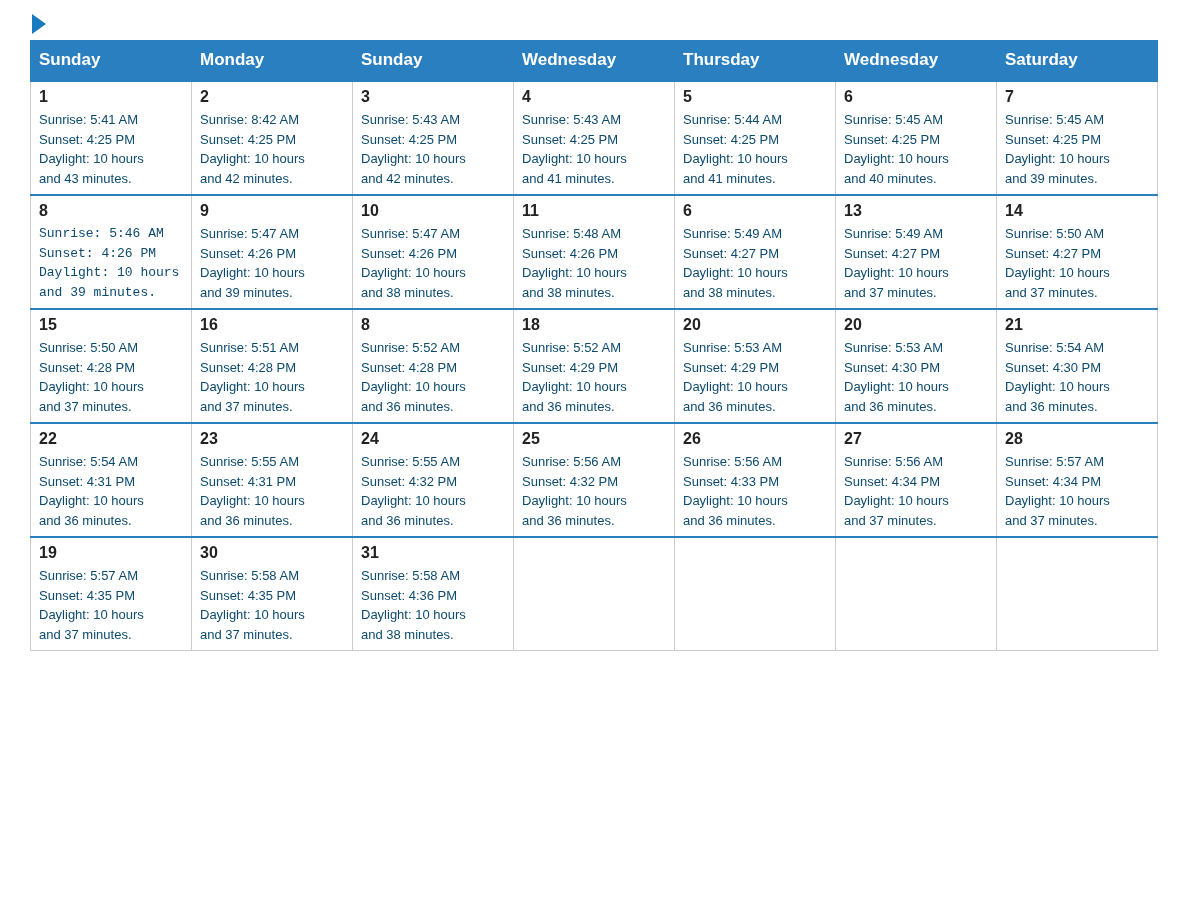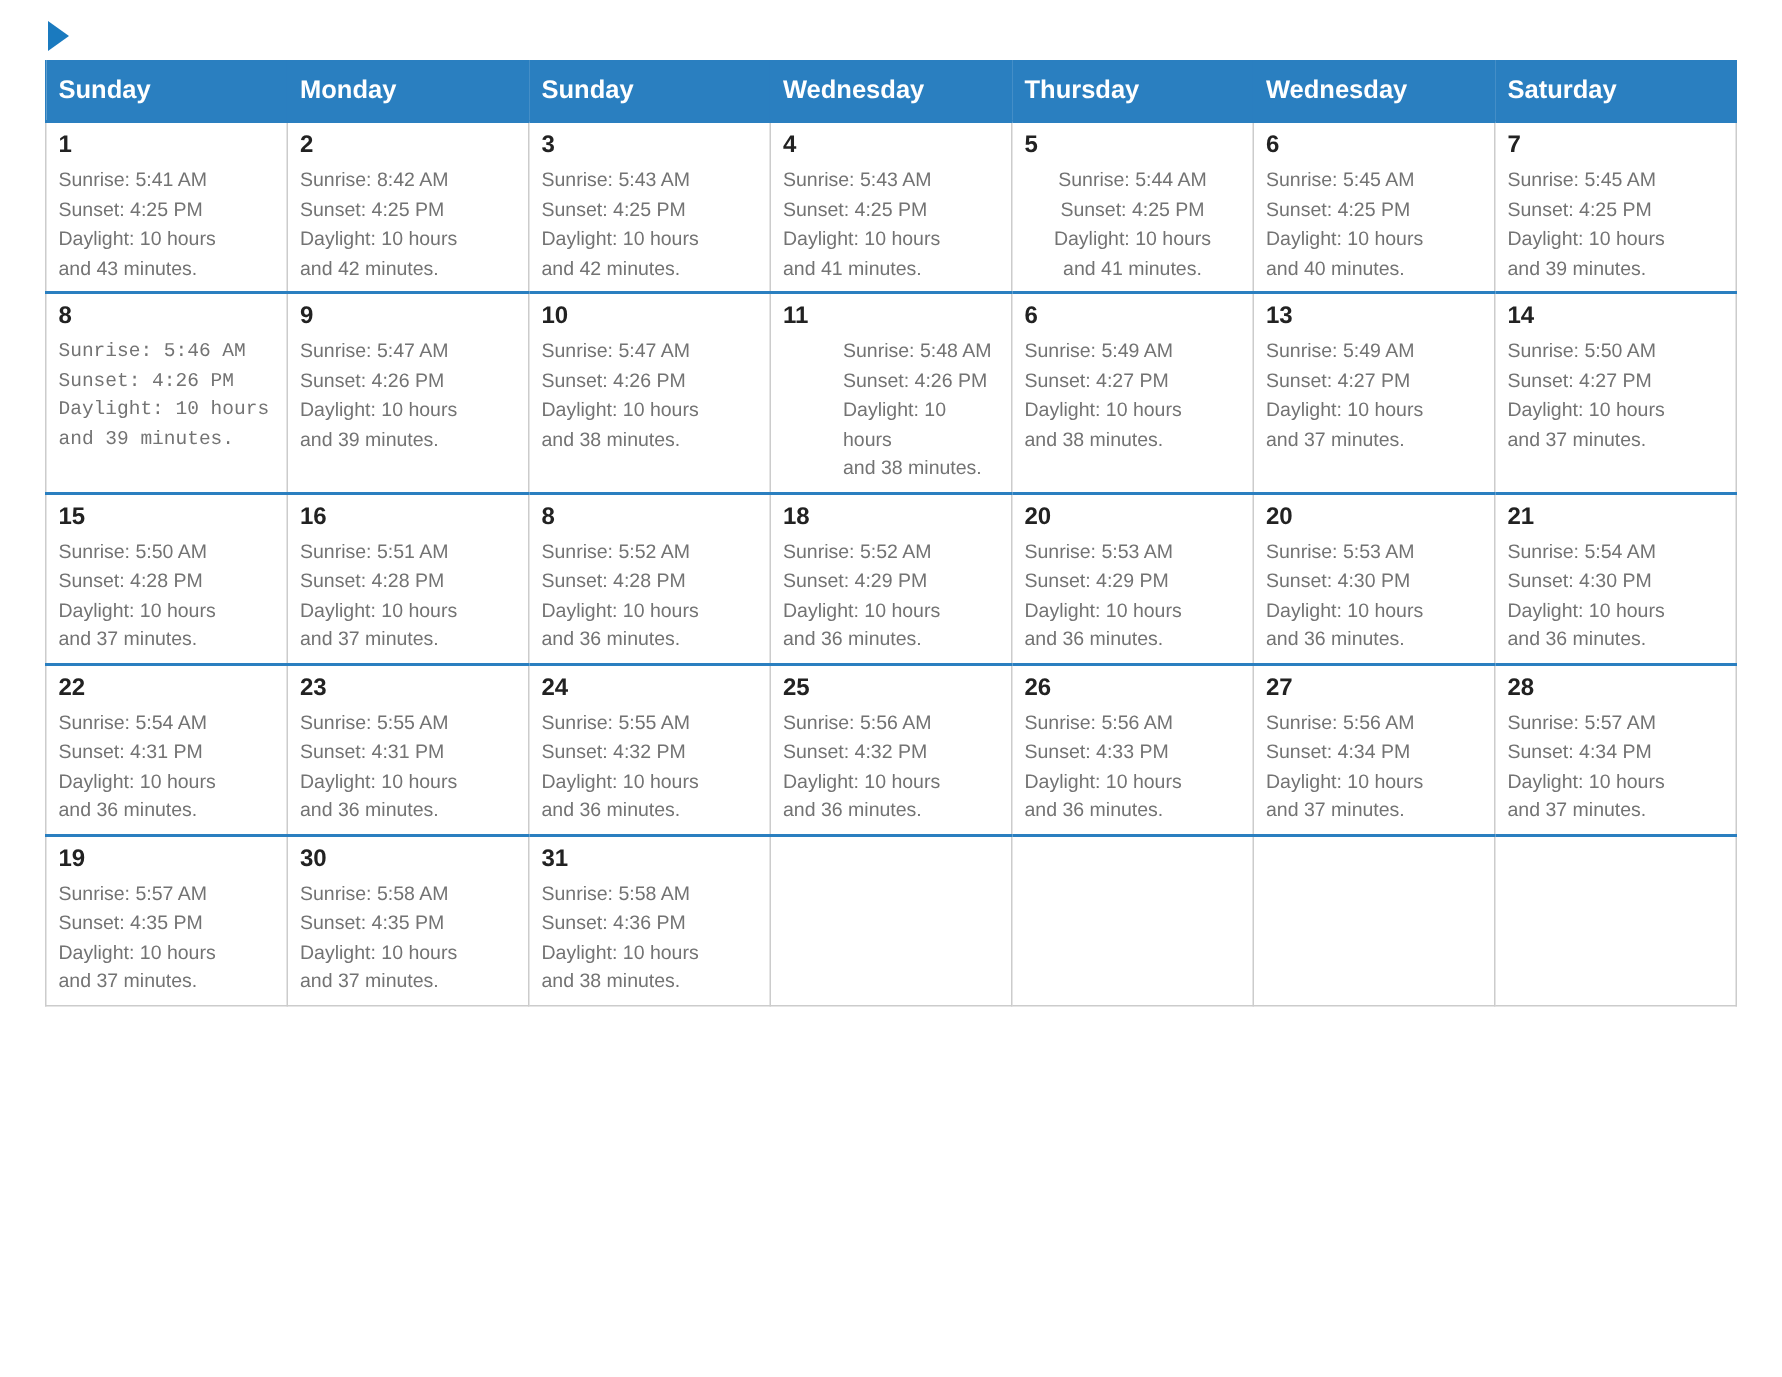--- a/index.html
+++ b/index.html
@@ -83,21 +83,21 @@
     .day-num {
       font-size: 16px;
       font-weight: bold;
       color: #222;
       display: block;
       margin-bottom: 4px;
     }
     .day-info {
       font-size: 13px;
       line-height: 1.5;
-      color: #737373;
+      color: #0c4a6e;
     }
     .calendar tr td {
       border-top: 2px solid #2a7fc0;
     }
     .calendar thead tr th {
       border-top: none;
     }
     .calendar td.empty {
       background: #fff;
     }
@@ -165,21 +165,21 @@
         </td>
         <td>
           <span class="day-num">4</span>
           <div class="day-info" style="white-space: pre-line;">Sunrise: 5:43 AM
 Sunset: 4:25 PM
 Daylight: 10 hours
 and 41 minutes.</div>
         </td>
         <td>
           <span class="day-num">5</span>
-          <div class="day-info" style="white-space: pre-line; text-align: center;">Sunrise: 5:44 AM
+          <div class="day-info" style="white-space: pre-line;">Sunrise: 5:44 AM
 Sunset: 4:25 PM
 Daylight: 10 hours
 and 41 minutes.</div>
         </td>
         <td>
           <span class="day-num">6</span>
           <div class="day-info" style="white-space: pre-line;">Sunrise: 5:45 AM
 Sunset: 4:25 PM
 Daylight: 10 hours
 and 40 minutes.</div>
@@ -209,21 +209,21 @@
         </td>
         <td>
           <span class="day-num">10</span>
           <div class="day-info" style="white-space: pre-line;">Sunrise: 5:47 AM
 Sunset: 4:26 PM
 Daylight: 10 hours
 and 38 minutes.</div>
         </td>
         <td>
           <span class="day-num">11</span>
-          <div class="day-info" style="white-space: pre-line; margin-left: 40px;">Sunrise: 5:48 AM
+          <div class="day-info" style="white-space: pre-line;">Sunrise: 5:48 AM
 Sunset: 4:26 PM
 Daylight: 10 hours
 and 38 minutes.</div>
         </td>
         <td>
           <span class="day-num">6</span>
           <div class="day-info" style="white-space: pre-line;">Sunrise: 5:49 AM
 Sunset: 4:27 PM
 Daylight: 10 hours
 and 38 minutes.</div>

